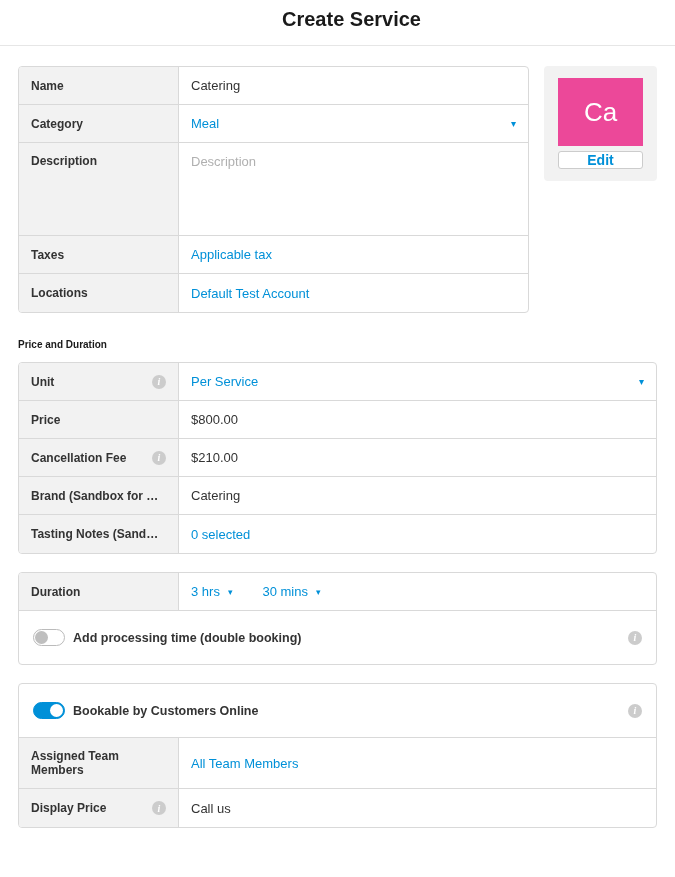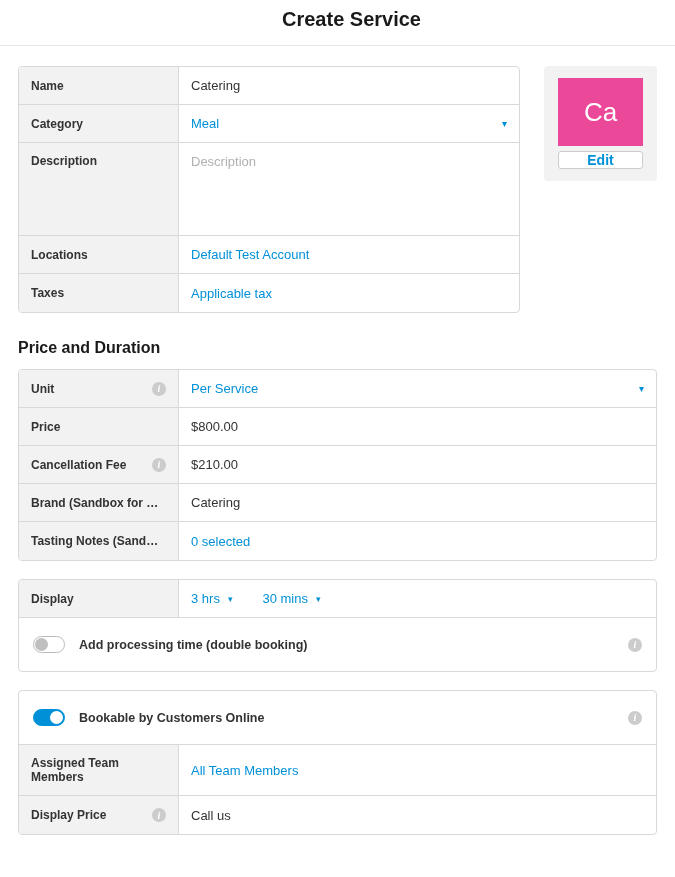--- a/index.html
+++ b/index.html
@@ -10,21 +10,21 @@
   background: #fff;
   width: 675px;
 }
 .header {
   text-align: center;
   padding: 8px 0 14px;
   border-bottom: 1px solid #e6e6e6;
 }
 .header h1 { font-size: 20px; font-weight: 700; padding-left: 28px; }
 .content { padding: 20px 18px; }
-.top-row { display: flex; gap: 24px; align-items: flex-start; }
+.top-row { display: flex; gap: 15px; align-items: flex-start; }
 .form-table {
   border: 1px solid #d9d9d9;
   border-radius: 4px;
   overflow: hidden;
   flex: 1;
   background: #fff;
 }
 .form-row {
   display: flex;
   border-bottom: 1px solid #d9d9d9;
@@ -86,21 +86,21 @@
   border-radius: 3px;
   font-size: 14px;
   color: #0090d8;
   font-weight: 600;
   cursor: pointer;
   display: flex;
   align-items: center;
   justify-content: center;
 }
 .section-title {
-  font-size: 16px;
+  font-size: 10px;
   font-weight: 700;
   margin: 26px 0 12px;
 }
 .info-icon {
   width: 14px;
   height: 14px;
   border-radius: 50%;
   background: #ccc;
   color: #fff;
   display: inline-flex;
@@ -117,21 +117,21 @@
 .dur-seg .chev-sm { font-size: 9px; }
 .toggle-row {
   display: flex;
   align-items: center;
   padding: 18px 14px;
   border-bottom: 1px solid #d9d9d9;
   gap: 14px;
   justify-content: space-between;
 }
 .toggle-row:last-child { border-bottom: none; }
-.toggle-left { display: flex; align-items: center; gap: 14px; }
+.toggle-left { display: flex; align-items: center; gap: 8px; }
 .toggle {
   width: 32px;
   height: 17px;
   border-radius: 10px;
   border: 1px solid #bbb;
   background: #fff;
   position: relative;
   cursor: pointer;
   flex-shrink: 0;
 }
@@ -181,26 +181,26 @@
         <div class="form-value link">
           <span>Meal</span>
           <span class="chevron">▾</span>
         </div>
       </div>
       <div class="form-row">
         <div class="form-label top-align">Description</div>
         <div class="form-value placeholder tall">Description</div>
       </div>
       <div class="form-row">
+        <div class="form-label">Taxes</div>
+        <div class="form-value link">Applicable tax</div>
+      </div>
+      <div class="form-row">
         <div class="form-label">Locations</div>
         <div class="form-value link">Default Test Account</div>
-      </div>
-      <div class="form-row">
-        <div class="form-label">Taxes</div>
-        <div class="form-value link">Applicable tax</div>
       </div>
     </div>
 
     <div class="thumb-col">
       <div class="thumb">Ca</div>
       <div class="edit-btn">Edit</div>
     </div>
   </div>
 
   <div class="section-title">Price and Duration</div>
@@ -236,21 +236,21 @@
     <div class="form-row">
       <div class="form-label">
         <span class="ellipsis">Tasting Notes (Sandbox...</span>
       </div>
       <div class="form-value link">0 selected</div>
     </div>
   </div>
 
   <div class="section-box">
     <div class="form-row">
-      <div class="form-label">Display</div>
+      <div class="form-label">Duration</div>
       <div class="form-value">
         <div class="duration-vals">
           <div class="dur-seg">
             <span>3 hrs</span>
             <span class="chev-sm">▾</span>
           </div>
           <div class="dur-seg">
             <span>30 mins</span>
             <span class="chev-sm">▾</span>
           </div>

